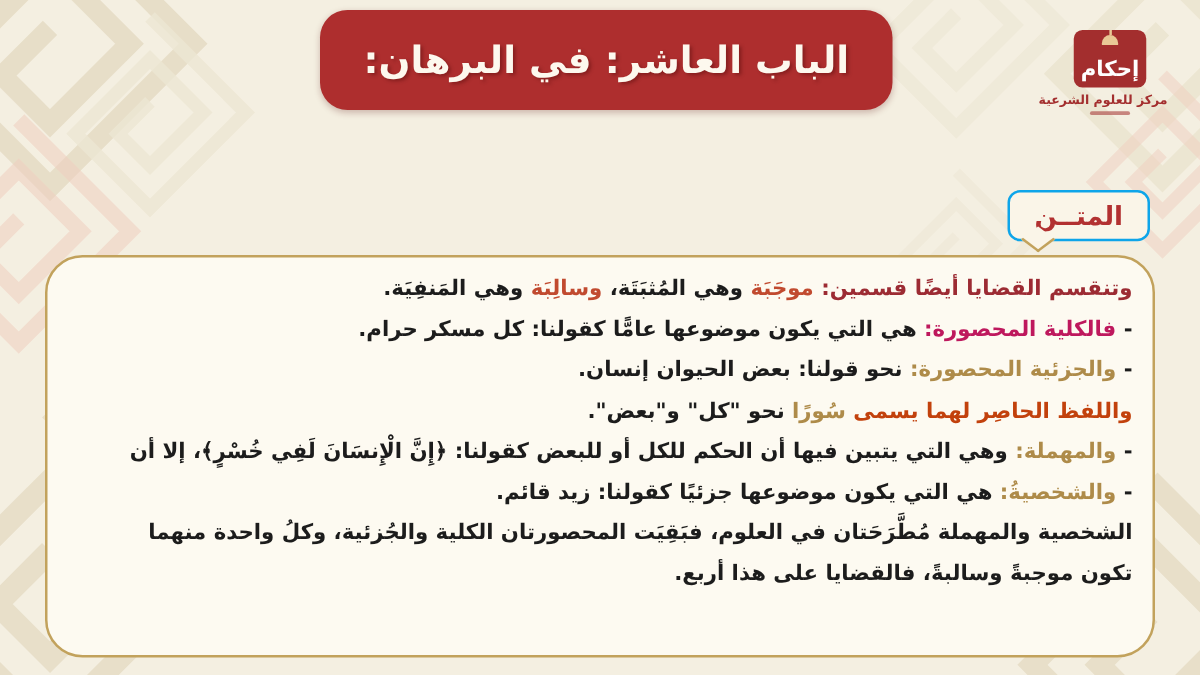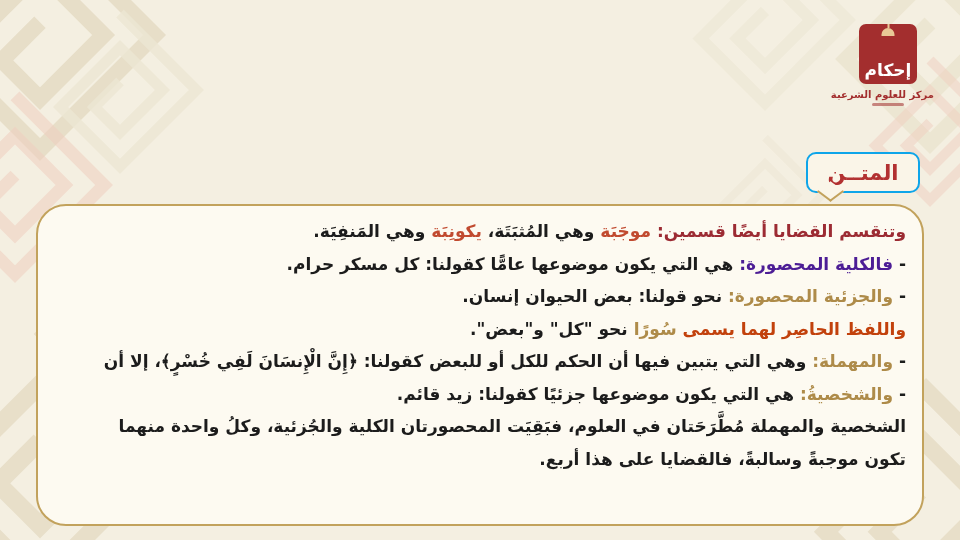--- a/index.html
+++ b/index.html
@@ -58,21 +58,21 @@
     right: 26px;
     top: 24px;
     width: 92px;
     text-align: center;
     z-index: 2;
   }
   .logo-mark {
     position: relative;
     margin: 0 auto;
     width: 58px;
-    height: 60px;
+    height: 46px;
     background: #A32E2E;
     border-radius: 7px;
     display: flex;
     align-items: flex-end;
     justify-content: center;
     padding-bottom: 5px;
     box-sizing: border-box;
   }
   .logo-dome {
     position: absolute;
@@ -231,38 +231,41 @@
     <svg viewBox="0 0 100 100">
         <use href="#kufic"></use>
       </svg>
     </div>
   <div class="deco" style="right:-55px; bottom:-60px; width:190px; height:190px; color:#E3D9C0; opacity:.7;">
     <svg viewBox="0 0 100 100">
         <use href="#kufic"></use>
       </svg>
     </div>
 
+  <div class="banner">
+    <div class="banner-title">الباب العاشر: في البرهان:</div>
+  </div>
 
   <div class="logo">
     <div class="logo-mark">
       <div class="logo-dome"></div>
       <div class="logo-text">إحكام</div>
     </div>
     <div class="logo-subtitle">مركز للعلوم الشرعية</div>
     <div class="logo-fineprint"></div>
   </div>
 
   <div class="matn-bubble">
     <div class="matn-label">المتــن</div>
   </div>
 
   <div class="main-box">
     <div class="matn-text">
-        <div class="text-line"><span style="color: rgb(156, 43, 51);">وتنقسم القضايا أيضًا قسمين: </span><span style="color: rgb(193, 74, 47);">موجَبَة</span><span style="color: rgb(28, 28, 28);"> وهي المُثبَتَة، </span><span style="color: rgb(193, 74, 47);">يكونِبَة</span><span style="color: rgb(28, 28, 28);"> وهي المَنفِيَة.</span></div>
-        <div class="text-line"><span style="color: rgb(28, 28, 28);">- </span><span style="color: #4c1d95;">فالكلية المحصورة:</span><span style="color: rgb(28, 28, 28);"> هي التي يكون موضوعها عامًّا كقولنا: كل مسكر حرام.</span></div>
+        <div class="text-line"><span style="color: rgb(156, 43, 51);">وتنقسم القضايا أيضًا قسمين: </span><span style="color: rgb(193, 74, 47);">موجَبَة</span><span style="color: rgb(28, 28, 28);"> وهي المُثبَتَة، </span><span style="color: rgb(193, 74, 47);">وسالِبَة</span><span style="color: rgb(28, 28, 28);"> وهي المَنفِيَة.</span></div>
+        <div class="text-line"><span style="color: rgb(28, 28, 28);">- </span><span style="color: #be185d;">فالكلية المحصورة:</span><span style="color: rgb(28, 28, 28);"> هي التي يكون موضوعها عامًّا كقولنا: كل مسكر حرام.</span></div>
         <div class="text-line"><span style="color: rgb(28, 28, 28);">- </span><span style="color: rgb(174, 139, 73);">والجزئية المحصورة:</span><span style="color: rgb(28, 28, 28);"> نحو قولنا: بعض الحيوان إنسان.</span></div>
         <div class="text-line"><span style="color: #c2410c;">واللفظ الحاصِر لهما يسمى </span><span style="color: rgb(174, 139, 73);">سُورًا</span><span style="color: rgb(28, 28, 28);"> نحو "كل" و"بعض".</span></div>
         <div class="text-line"><span style="color: rgb(28, 28, 28);">- </span><span style="color: rgb(174, 139, 73);">والمهملة:</span><span style="color: rgb(28, 28, 28);"> وهي التي يتبين فيها أن الحكم للكل أو للبعض كقولنا: ﴿إِنَّ الْإِنسَانَ لَفِي خُسْرٍ﴾، إلا أن</span></div>
         <div class="text-line"><span style="color: rgb(28, 28, 28);">- </span><span style="color: rgb(174, 139, 73);">والشخصيةُ:</span><span style="color: rgb(28, 28, 28);"> هي التي يكون موضوعها جزئيًا كقولنا: زيد قائم.</span></div>
         <div class="text-line"><span style="color: rgb(28, 28, 28);">الشخصية والمهملة مُطَّرَحَتان في العلوم، فبَقِيَت المحصورتان الكلية والجُزئية، وكلُ واحدة منهما</span></div>
         <div class="text-line"><span style="color: rgb(28, 28, 28); margin-top: 36px;">تكون موجبةً وسالبةً، فالقضايا على هذا أربع.</span></div>
       </div>
   </div>
 
 </div>

